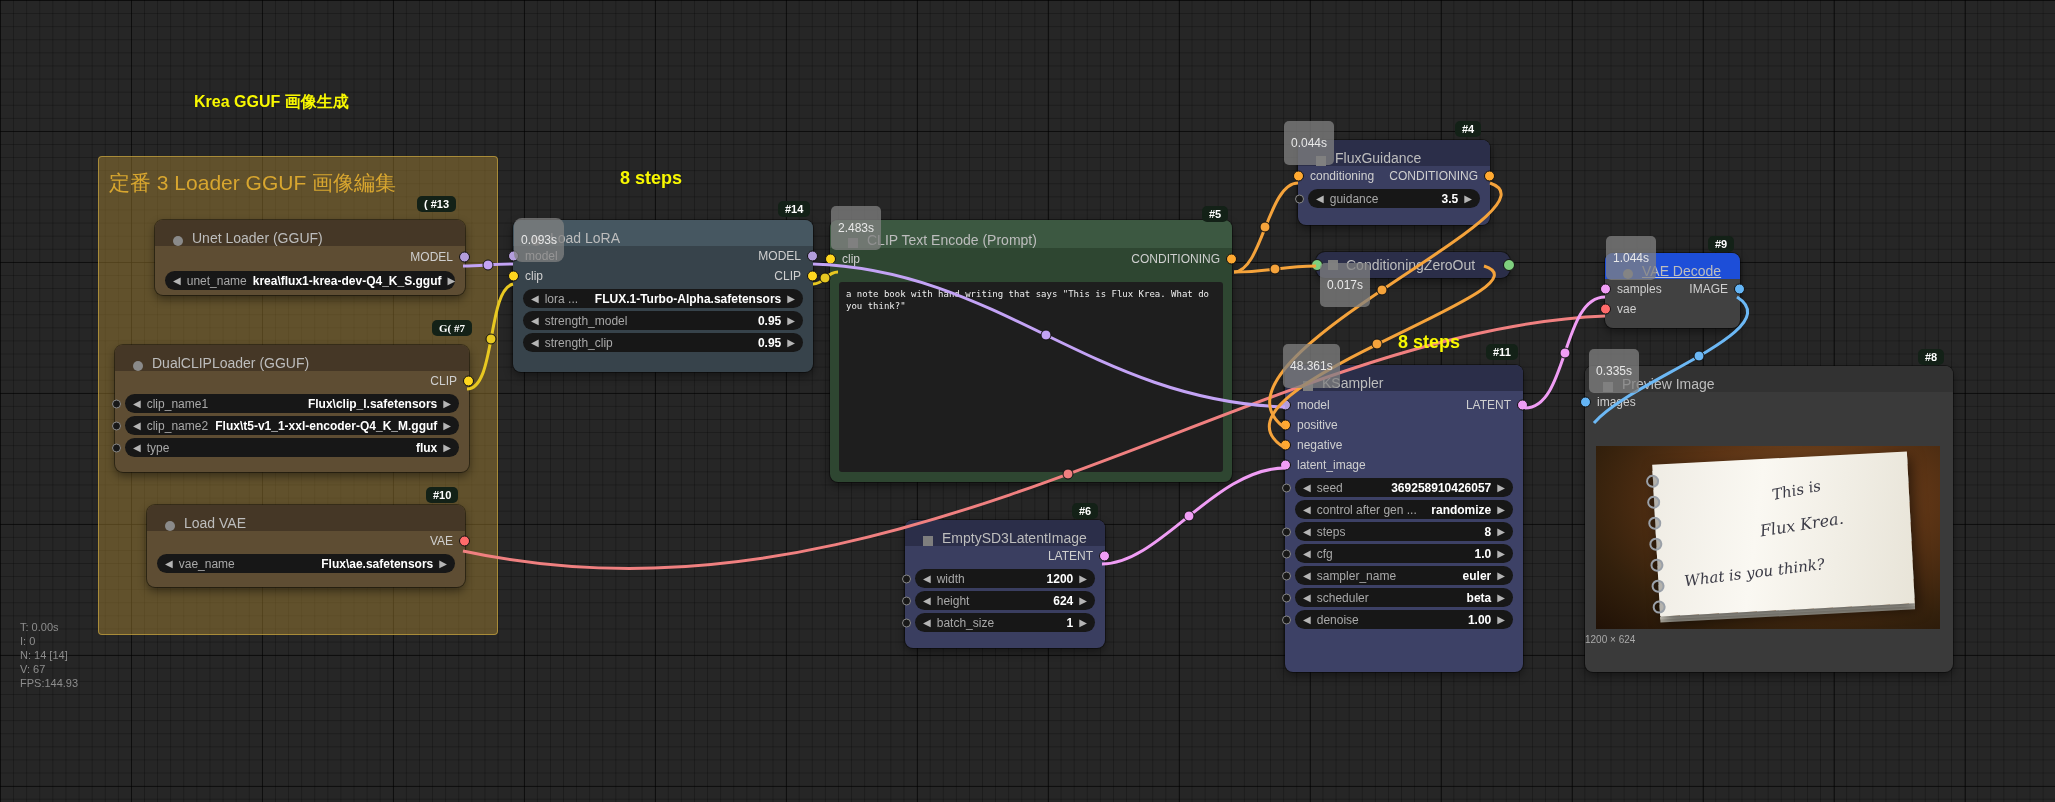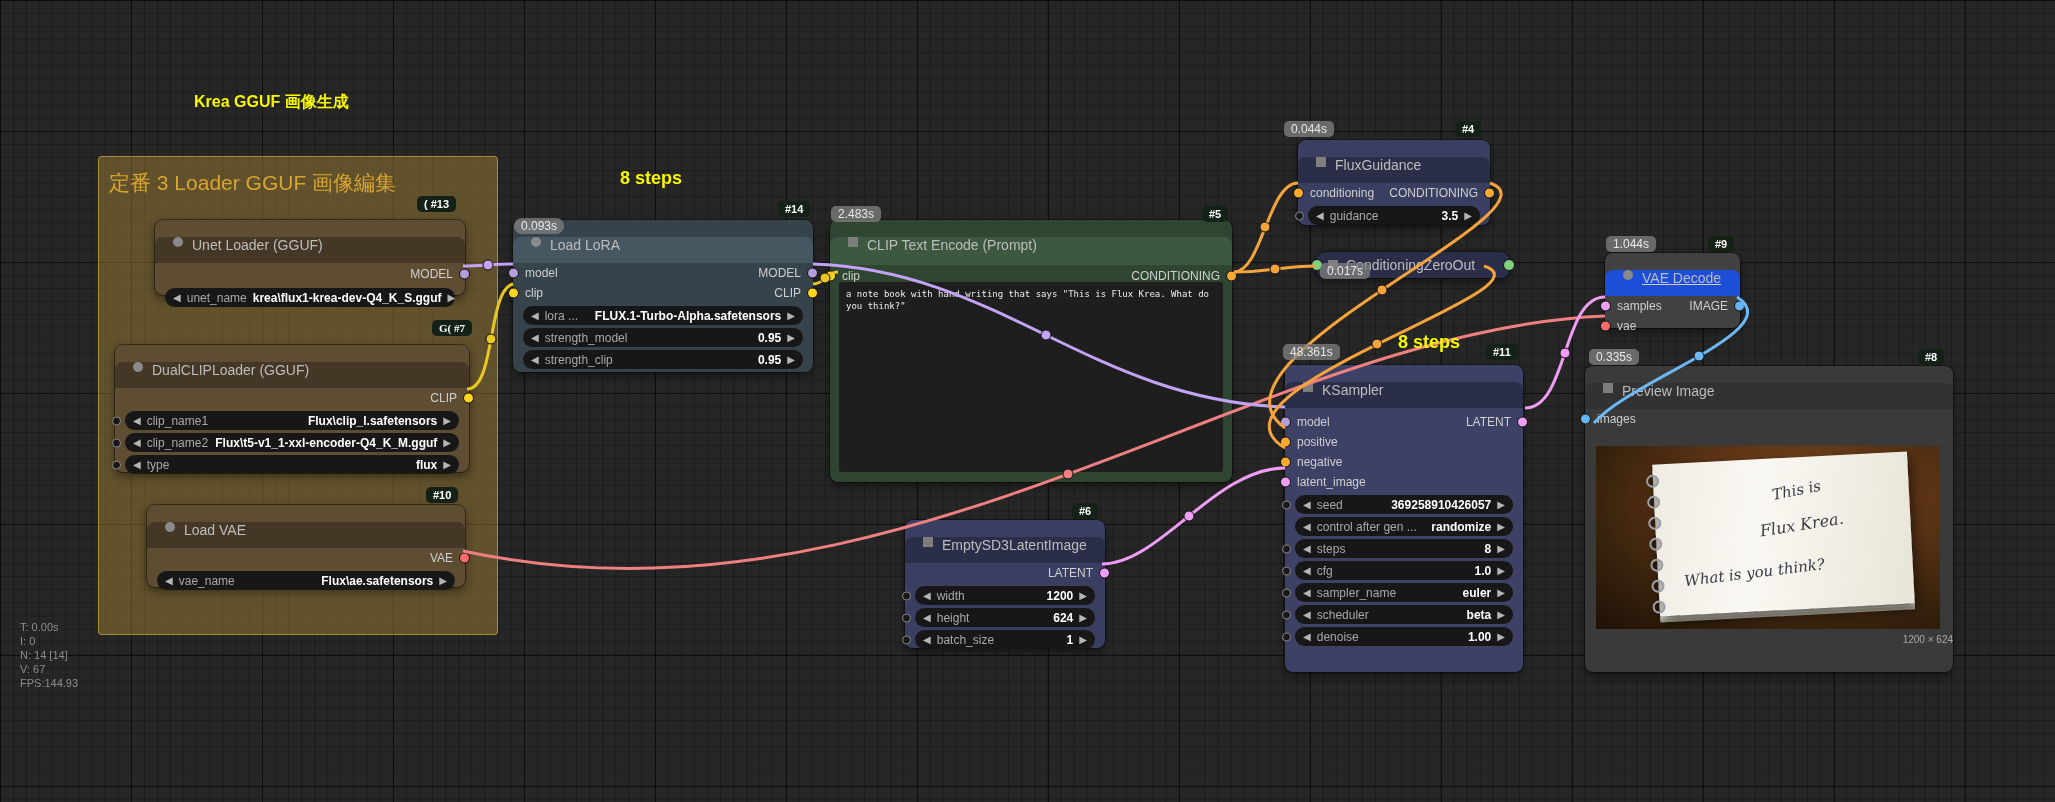--- a/index.html
+++ b/index.html
@@ -13,49 +13,49 @@
     background-size:131px 131px,131px 131px,13.1px 13.1px,13.1px 13.1px;
     font-family:"Liberation Sans", sans-serif; color:#ccc;}
   .abs{position:absolute;}
   .canvas-title{font-size:16px;font-weight:bold;color:#f8f800;}
   .note-steps{font-size:18px;font-weight:bold;color:#f8f800;z-index:40;}
   .group{background:rgba(187,148,55,.40);border:1px solid rgba(230,190,70,.55);border-radius:4px;z-index:1;}
   .group-title{padding:12px 10px;font-size:21px;color:#d8a62f;white-space:nowrap;}
   svg.links{position:absolute;left:0;top:0;z-index:20;pointer-events:none;}
   .node{position:absolute;border-radius:8px;z-index:10;
     box-shadow:0 0 0 1px rgba(0,0,0,.4), 0 4px 10px rgba(0,0,0,.45);}
-  .nh{height:26px;border-radius:8px 8px 0 0;display:flex;align-items:flex-start;gap:9px;padding:0 18px;margin-top:17px;}
+  .nh{height:26px;border-radius:8px 8px 0 0;display:flex;align-items:flex-end;gap:9px;padding:0 18px;}
   .ntitle{font-size:14px;color:#bdbdbd;white-space:nowrap;}
   .cdot{width:10px;height:10px;border-radius:50%;background:#8a8a8a;flex:none;}
   .csq{width:10px;height:10px;background:#7e7e7e;flex:none;}
   .row{position:relative;height:20px;display:flex;align-items:center;padding:0 12px;font-size:12px;color:#cfcfcf;}
   .row .rt{margin-left:auto;}
   .dot{position:absolute;width:9px;height:9px;border-radius:50%;border:1px solid #111;top:50%;transform:translateY(-50%);}
   .dot.in{left:-5px;} .dot.out{right:-5px;}
   .wrow{position:relative;margin:3px 10px;}
   .widget{height:19px;background:#171717;border-radius:10px;display:flex;align-items:center;gap:6px;padding:0 8px;font-size:12px;}
   .wname{color:#a9a9a9;white-space:nowrap;}
   .wval{margin-left:auto;color:#fff;font-weight:bold;white-space:nowrap;}
   .arr{color:#b5b5b5;font-size:10px;flex:none;}
   .hollow{position:absolute;left:-13px;top:50%;transform:translateY(-50%);width:7px;height:7px;border:1px solid #888;border-radius:50%;background:#181818;}
-  .badge{position:absolute;z-index:30;font-size:12px;border-radius:5px;padding:1px 7px;white-space:nowrap;}
+  .badge{position:absolute;z-index:30;font-size:12px;border-radius:5px;padding:15px 7px;white-space:nowrap;}
   .badge-time{background:rgba(130,130,130,.75);color:#e8e8e8;}
   .badge-id{background:#1321176;background:#132117;color:#fff;font-weight:bold;font-size:11px;padding:2px 7px;}
   .prompt-box{position:absolute;left:9px;right:9px;top:62px;bottom:10px;background:#1e1e1e;border-radius:3px;padding:6px 7px;
     font-family:"DejaVu Sans Mono", monospace;font-size:9px;line-height:12px;color:#efefef;}
   .stats div{font-size:11px;line-height:14px;color:#8d8d8d;}
   .collapsed{display:flex;align-items:center;gap:8px;padding:0 12px;border-radius:9px;height:26px;position:relative;}
   .gdot{width:10px;height:10px;border-radius:50%;background:#7fd07f;border:1px solid #111;position:absolute;top:50%;transform:translateY(-50%);}
   .preview-img{position:absolute;overflow:hidden;background:radial-gradient(ellipse at 62% 30%, #7d4f26 0%, #5c3415 40%, #33200c 75%, #201106 100%);}
   .notebook{position:absolute;left:60px;top:12px;width:255px;height:152px;background:linear-gradient(100deg,#efece4,#faf8f2 40%,#e8e4d8);
     transform:rotate(-3deg);box-shadow:3px 6px 14px rgba(0,0,0,.6), 0 3px 0 #d8d4c8, 0 6px 0 #b8b4a8;}
   .spiral{position:absolute;left:-7px;top:6px;display:flex;flex-direction:column;}
   .ring{width:9px;height:9px;border:2px solid #9aa0a8;border-radius:50%;background:rgba(0,0,0,.25);margin:4px 0;}
   .hand{position:absolute;font-family:"DejaVu Serif", serif;font-style:italic;color:#3a3a45;white-space:nowrap;}
-  .caption{position:absolute;font-size:10px;color:#a9a9a9;text-align:right;}
+  .caption{position:absolute;font-size:10px;color:#a9a9a9;text-align:left;}
 </style>
 </head>
 <body>
 
 <div class="canvas">
 
   <div class="abs canvas-title" style="left:194px;top:92px;">Krea GGUF 画像生成</div>
   <div class="abs note-steps" style="left:620px;top:168px;">8 steps</div>
   <div class="abs note-steps" style="left:1398px;top:332px;">8 steps</div>
 

